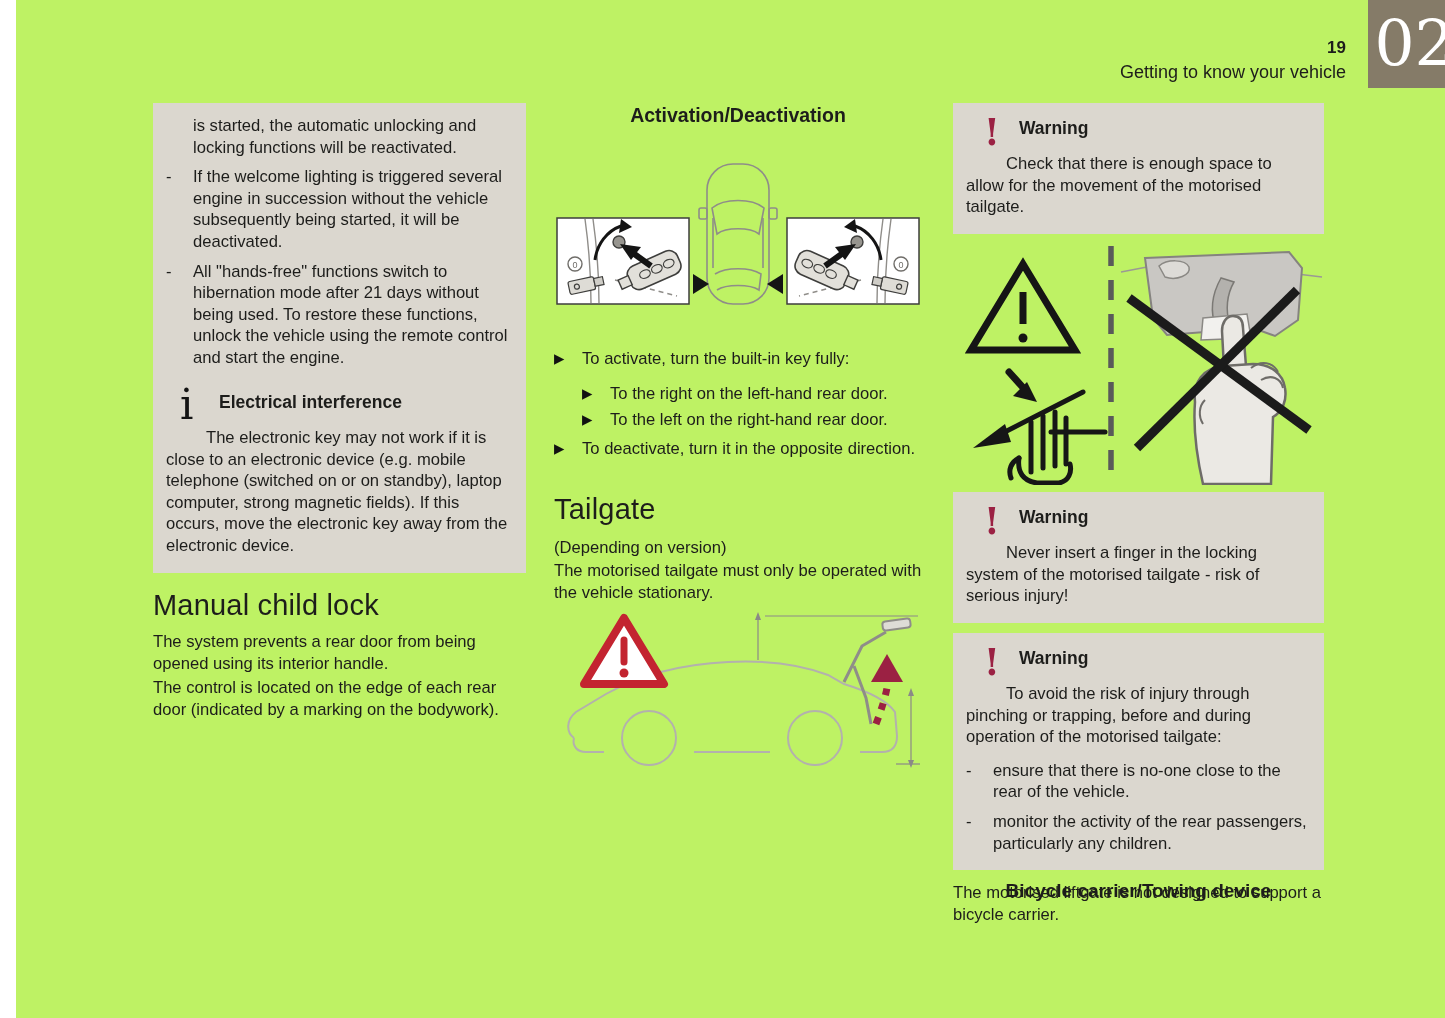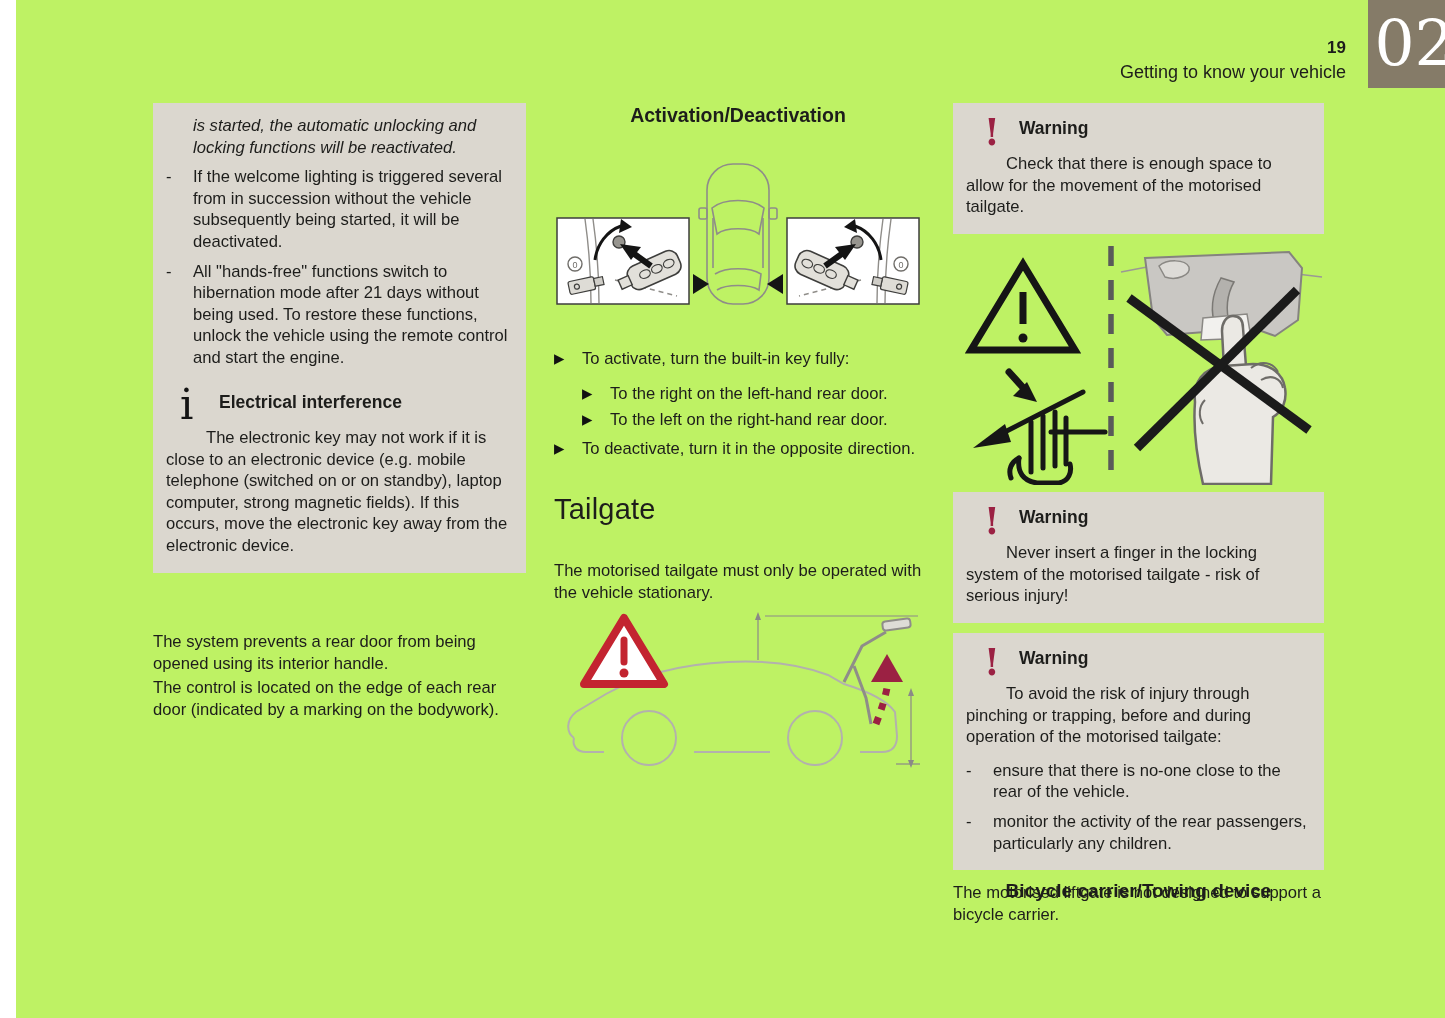--- a/index.html
+++ b/index.html
@@ -34,21 +34,21 @@
   }
   .nb-icon-warn {
     position:absolute; left:18px; top:-3px;
     font-family:"DejaVu Serif","Liberation Serif",serif; font-weight:bold;
     font-size:36px; line-height:38px; color:#9b2143; transform:scaleY(1.05);
   }
   .nb-body { margin:4px 0 0 0; text-indent:40px; }
   .dash-row { display:flex; margin-top:8px; }
   .dash-row .marker { flex:0 0 27px; }
   .dash-row .dtext { flex:1; }
-  .dash-row.first { margin-top:0;font-style:italic; }
+  .dash-row.first { margin-top:0; }
 
   h1.sec { margin:0; font-size:29px; line-height:34px; font-weight:normal; letter-spacing:0.2px; }
   h2.sub { margin:0; font-size:19.5px; line-height:24px; font-weight:bold;text-align:center; }
   p.body { margin:0; }
 
   
   .ins-row { display:flex; margin-top:7px; }
   .ins-row .tri { flex:0 0 28px; font-size:13.5px; line-height:21.6px; color:#111; }
   .ins-row.lvl2 { margin-left:28px; margin-top:5px; }
   svg { display:block; }
@@ -66,36 +66,37 @@
 
   <div id="col-left" class="col">
 
     <div class="abs note-box" style="top:103px;">
       <div class="dash-row first">
         <span class="marker"></span>
         <span class="dtext">is started, the automatic unlocking and locking functions will be reactivated.</span>
       </div>
       <div class="dash-row">
         <span class="marker">-</span>
-        <span class="dtext">If the welcome lighting is triggered several from in succession without the vehicle subsequently being started, it will be deactivated.</span>
+        <span class="dtext">If the welcome lighting is triggered several engine in succession without the vehicle subsequently being started, it will be deactivated.</span>
       </div>
       <div class="dash-row">
         <span class="marker">-</span>
         <span class="dtext">All "hands-free" functions switch to hibernation mode after 21 days without being used. To restore these functions, unlock the vehicle using the remote control and start the engine.</span>
       </div>
     </div>
 
     <div class="abs note-box" style="top:377px;">
       <div class="nb-head">
         <span class="nb-icon-info">i</span>
         <div class="nb-title">Electrical interference</div>
       </div>
       <p class="nb-body">The electronic key may not work if it is close to an electronic device (e.g. mobile telephone (switched on or on standby), laptop computer, strong magnetic fields). If this occurs, move the electronic key away from the electronic device.</p>
     </div>
 
+    <h1 class="sec abs" style="top:588px;">Manual child lock</h1>
     <p class="body abs" style="top:677px;">The control is located on the edge of each rear door (indicated by a marking on the bodywork).</p>
     <p class="body abs" style="top:631px;">The system prevents a rear door from being opened using its interior handle.</p>
   </div>
 
   <div id="col-mid" class="col">
 
     <h2 class="sub abs" style="top:103px;">Activation/Deactivation</h2>
 
     <div class="abs" style="top:156px;">
       <svg width="368" height="152" viewBox="0 0 368 152">
@@ -158,20 +159,21 @@
         <span class="tri">▶</span>
         <span>To the left on the right-hand rear door.</span>
       </div>
       <div class="ins-row">
         <span class="tri">▶</span>
         <span>To deactivate, turn it in the opposite direction.</span>
       </div>
     </div>
 
     <h1 class="sec abs" style="top:492px;">Tailgate</h1>
+    <p class="body abs" style="top:537px;">(Depending on version)</p>
     <p class="body abs" style="top:560px;">The motorised tailgate must only be operated with the vehicle stationary.</p>
 
     <div class="abs" style="top:604px;">
       <svg width="368" height="170" viewBox="0 0 368 170">
 
         <g stroke="#8b8987" stroke-width="1.2" fill="none">
           <line x1="204" y1="12" x2="204" y2="56"></line>
           <line x1="211" y1="12" x2="364" y2="12"></line>
           <line x1="357" y1="88" x2="357" y2="160"></line>
           <line x1="342" y1="160" x2="366" y2="160"></line>

